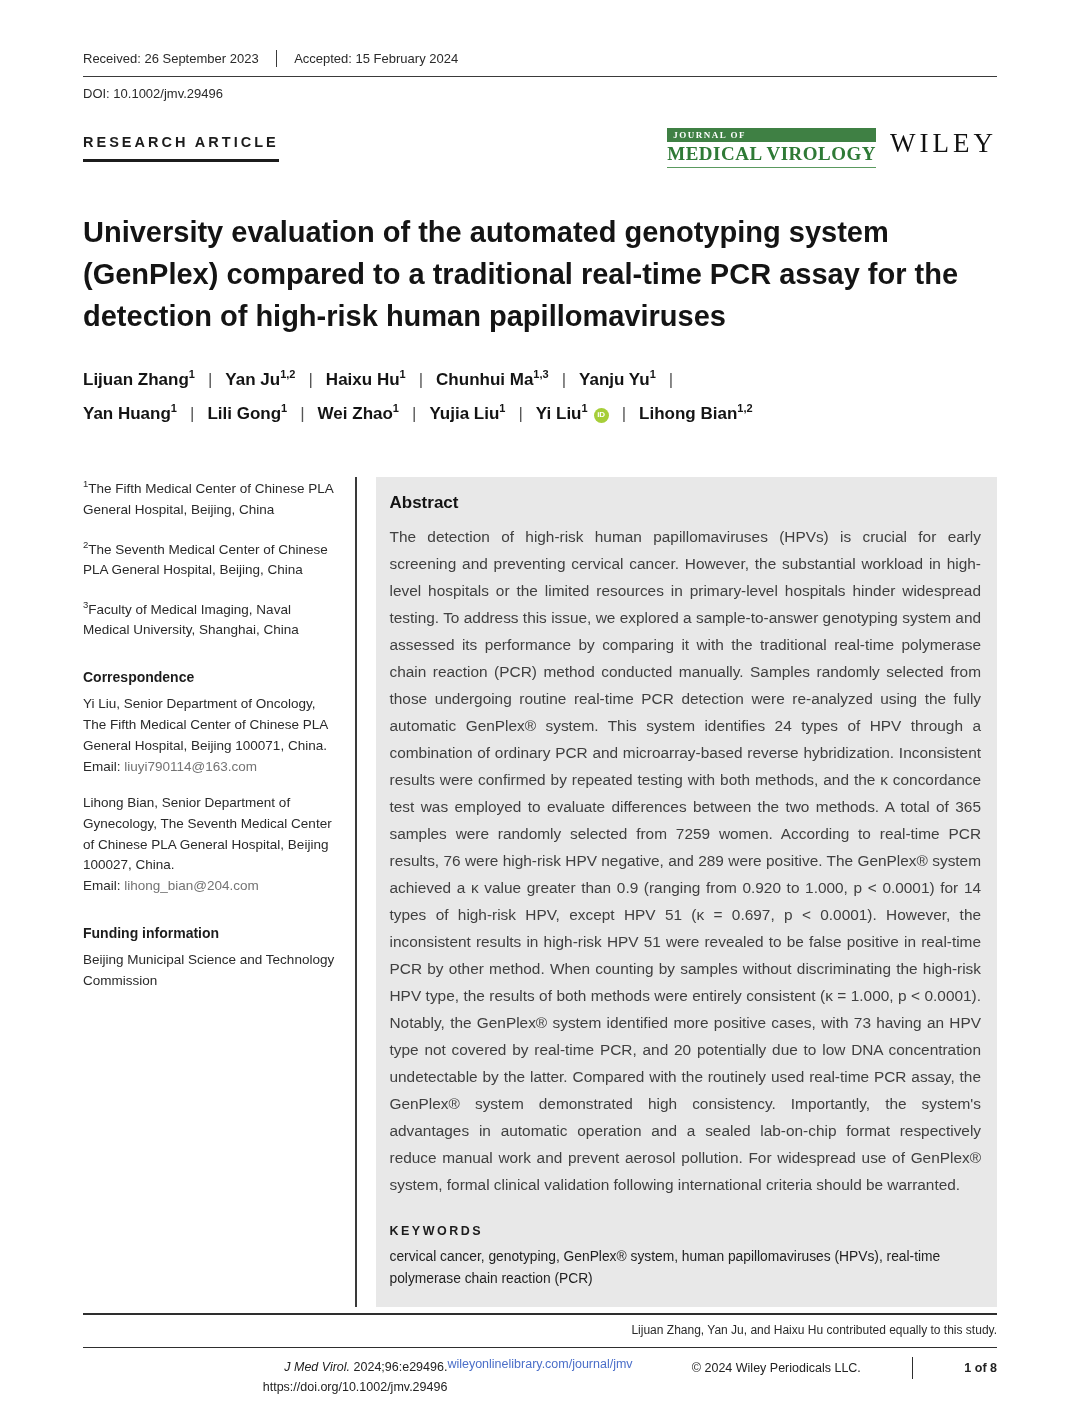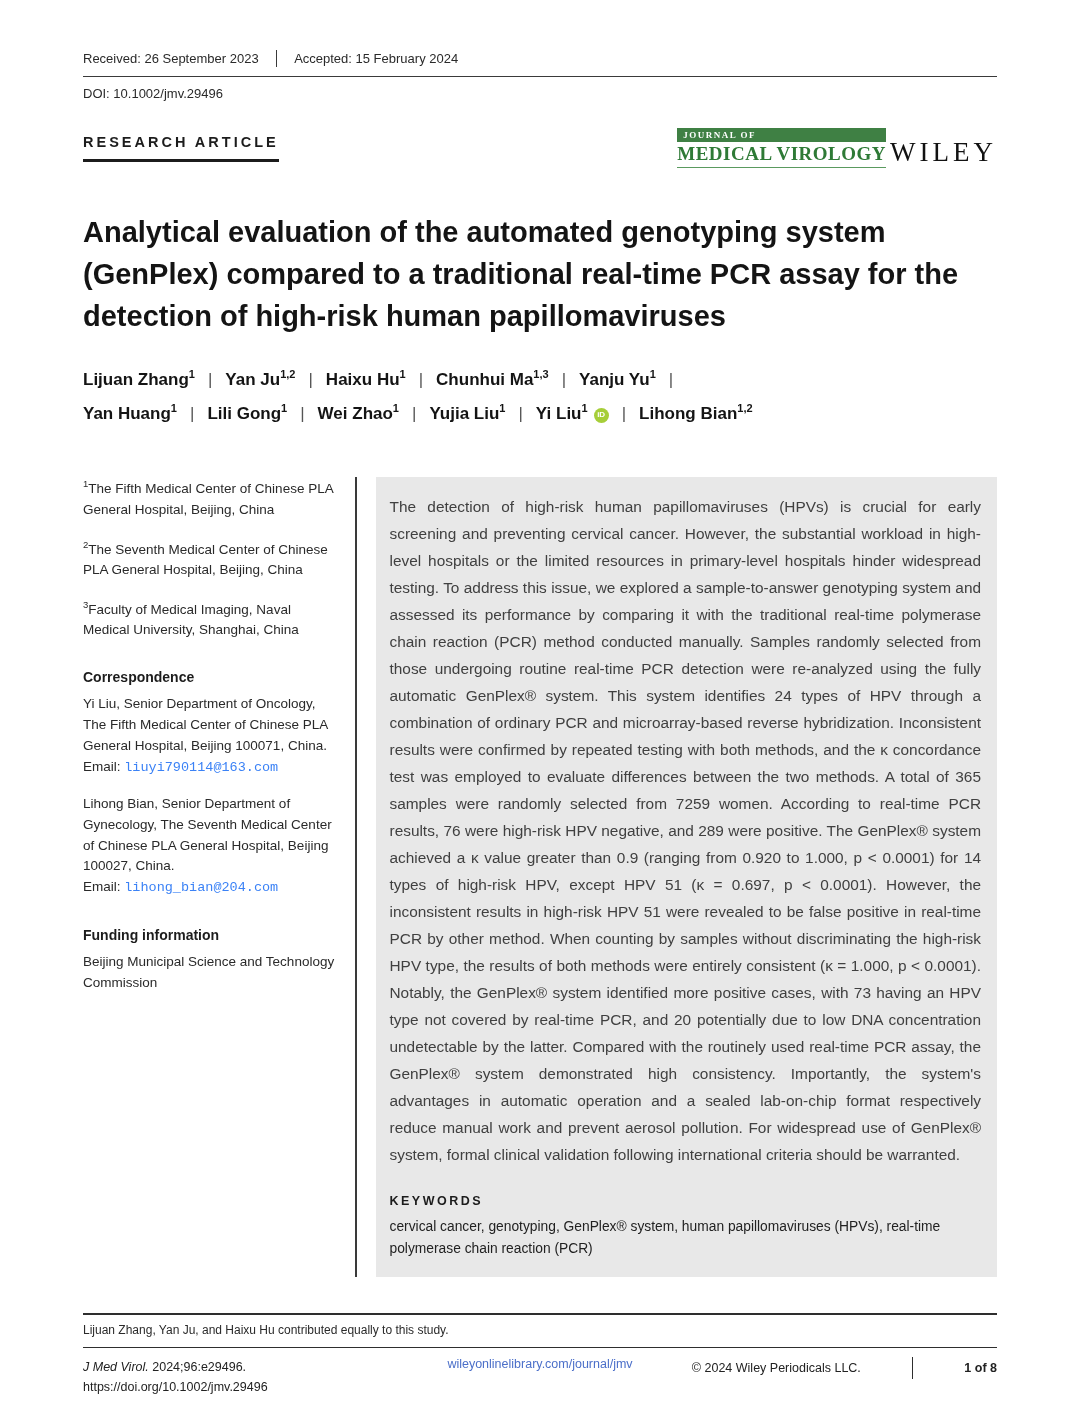--- a/index.html
+++ b/index.html
@@ -30,21 +30,21 @@
   .type-row {
     display: flex; justify-content: space-between; align-items: center;
     margin-top: 27px;
   }
   .article-type {
     display: inline-block;
     font-size: 14.5px; font-weight: bold; letter-spacing: 3px;
     padding-bottom: 9px;
     border-bottom: 3px solid #1c1c1c;
   }
-  .brand { display: flex; align-items: flex-end; gap: 4px; }
+  .brand { display: flex; align-items: flex-start; gap: 14px; }
   .journal-logo { display: inline-block; }
   .logo-banner {
     background: #3f8044; color: #ffffff;
     font-family: "Liberation Serif", serif;
     font-weight: bold; font-size: 9px; letter-spacing: 1.5px;
     padding: 2px 6px 2px 6px;
   }
   .logo-name {
     font-family: "Liberation Serif", serif;
     font-weight: bold; font-size: 19px; letter-spacing: 0.5px;
@@ -80,21 +80,21 @@
     cursor: pointer;
   }
 
   
   .main-row { display: flex; margin-top: 46px; }
   .sidebar { width: 258px; font-size: 13.5px; line-height: 1.55; color: #2a2a2a; }
   .aff { margin-bottom: 17px; }
   .aff sup { font-size: 9.5px; }
   .side-heading { font-size: 14px; font-weight: bold; margin: 26px 0 5px 0; color: #1c1c1c; }
   .corr-entry { margin-bottom: 15px; }
-  .email-link { color: #3b82f6; text-decoration: none; cursor: pointer; font-family: Liberation Mono, monospace; }
+  .email-link { color: #737373; text-decoration: none; cursor: pointer; }
 
   .v-divider { width: 1.5px; background: #3a3a3a; margin: 0 0 0 14px; }
 
   .abstract-box {
     flex: 1;
     margin-left: 19px;
     background: #e8e8e8;
     padding: 16px 16px 18px 14px;
     max-height: 838px;
     overflow: hidden;
@@ -103,21 +103,21 @@
   .abstract-text {
     font-size: 15.4px; line-height: 27px; text-align: justify; color: #404040;
   }
   .keywords-heading {
     font-size: 12.5px; font-weight: bold; letter-spacing: 2.5px;
     margin-top: 26px; margin-bottom: 8px; color: #1c1c1c;
   }
   .keywords-text { font-size: 13.8px; line-height: 1.55; color: #222222; }
 
   
-  .bottom { position: absolute; left: 83px; right: 83px; top: 1313px; }
+  .bottom { position: absolute; left: 83px; right: 83px; top: 1313px; text-align: right; }
   .footnote-rule { border-top: 2px solid #2e2e2e; }
   .footnote { font-size: 12px; color: #2a2a2a; padding: 8px 0 10px 0; }
   .footer-rule { border-top: 1.5px solid #2e2e2e; }
   .footer-row { display: flex; align-items: flex-start; padding-top: 9px; font-size: 12.5px; color: #222; }
   .footer-left { flex: 1; line-height: 1.6; }
   .footer-left .ital { font-style: italic; }
   .footer-center { flex: 0 0 auto; }
   .footer-link { color: #4b6fc9; text-decoration: none; cursor: pointer; }
   .footer-right { flex: 1; display: flex; justify-content: flex-end; align-items: center; gap: 37px; }
   .footer-vdiv { width: 1.5px; height: 22px; background: #2e2e2e; margin: 0 14px; }
@@ -139,21 +139,21 @@
     <span class="article-type">RESEARCH ARTICLE</span>
     <div class="brand">
       <div class="journal-logo">
         <div class="logo-banner">JOURNAL OF</div>
         <div class="logo-name">MEDICAL VIROLOGY</div>
       </div>
       <div class="wiley">WILEY</div>
     </div>
   </div>
 
-  <h1 class="title">Analytical evaluation of the automated genotyping system (GenPlex) compared to a traditional real-time PCR assay for the detection of high-risk human papillomaviruses</h1>
+  <h1 class="title">University evaluation of the automated genotyping system (GenPlex) compared to a traditional real-time PCR assay for the detection of high-risk human papillomaviruses</h1>
 
   <div class="authors">
     <span class="author"><span>Lijuan Zhang</span><sup>1</sup></span><span class="author-sep">|</span><span class="author"><span>Yan Ju</span><sup>1,2</sup></span><span class="author-sep">|</span><span class="author"><span>Haixu Hu</span><sup>1</sup></span><span class="author-sep">|</span><span class="author"><span>Chunhui Ma</span><sup>1,3</sup></span><span class="author-sep">|</span><span class="author"><span>Yanju Yu</span><sup>1</sup></span><span class="author-sep">|</span><br>
     <span class="author"><span>Yan Huang</span><sup>1</sup></span><span class="author-sep">|</span><span class="author"><span>Lili Gong</span><sup>1</sup></span><span class="author-sep">|</span><span class="author"><span>Wei Zhao</span><sup>1</sup></span><span class="author-sep">|</span><span class="author"><span>Yujia Liu</span><sup>1</sup></span><span class="author-sep">|</span><span class="author"><span>Yi Liu</span><sup>1</sup></span><span class="orcid-badge">iD</span><span class="author-sep">|</span><span class="author"><span>Lihong Bian</span><sup>1,2</sup></span>
   </div>
 
   <div class="main-row">
 
     <aside class="sidebar">
       <p class="aff"><sup>1</sup><span>The Fifth Medical Center of Chinese PLA General Hospital, Beijing, China</span></p>
@@ -170,20 +170,21 @@
         <span>Email: </span><a class="email-link">lihong_bian@204.com</a>
       </p>
 
       <h4 class="side-heading">Funding information</h4>
       <p>Beijing Municipal Science and Technology Commission</p>
     </aside>
 
     <div class="v-divider"></div>
 
     <section class="abstract-box">
+      <h2 class="abstract-heading">Abstract</h2>
       <p class="abstract-text">The detection of high-risk human papillomaviruses (HPVs) is crucial for early screening and preventing cervical cancer. However, the substantial workload in high-level hospitals or the limited resources in primary-level hospitals hinder widespread testing. To address this issue, we explored a sample-to-answer genotyping system and assessed its performance by comparing it with the traditional real-time polymerase chain reaction (PCR) method conducted manually. Samples randomly selected from those undergoing routine real-time PCR detection were re-analyzed using the fully automatic GenPlex® system. This system identifies 24 types of HPV through a combination of ordinary PCR and microarray-based reverse hybridization. Inconsistent results were confirmed by repeated testing with both methods, and the κ concordance test was employed to evaluate differences between the two methods. A total of 365 samples were randomly selected from 7259 women. According to real-time PCR results, 76 were high-risk HPV negative, and 289 were positive. The GenPlex® system achieved a κ value greater than 0.9 (ranging from 0.920 to 1.000, p &lt; 0.0001) for 14 types of high-risk HPV, except HPV 51 (κ = 0.697, p &lt; 0.0001). However, the inconsistent results in high-risk HPV 51 were revealed to be false positive in real-time PCR by other method. When counting by samples without discriminating the high-risk HPV type, the results of both methods were entirely consistent (κ = 1.000, p &lt; 0.0001). Notably, the GenPlex® system identified more positive cases, with 73 having an HPV type not covered by real-time PCR, and 20 potentially due to low DNA concentration undetectable by the latter. Compared with the routinely used real-time PCR assay, the GenPlex® system demonstrated high consistency. Importantly, the system's advantages in automatic operation and a sealed lab-on-chip format respectively reduce manual work and prevent aerosol pollution. For widespread use of GenPlex® system, formal clinical validation following international criteria should be warranted.</p>
       <h3 class="keywords-heading">KEYWORDS</h3>
       <p class="keywords-text">cervical cancer, genotyping, GenPlex® system, human papillomaviruses (HPVs), real-time polymerase chain reaction (PCR)</p>
     </section>
   </div>
 
   <div class="bottom">
     <div class="footnote-rule"></div>
     <div class="footnote">Lijuan Zhang, Yan Ju, and Haixu Hu contributed equally to this study.</div>
     <div class="footer-rule"></div>

